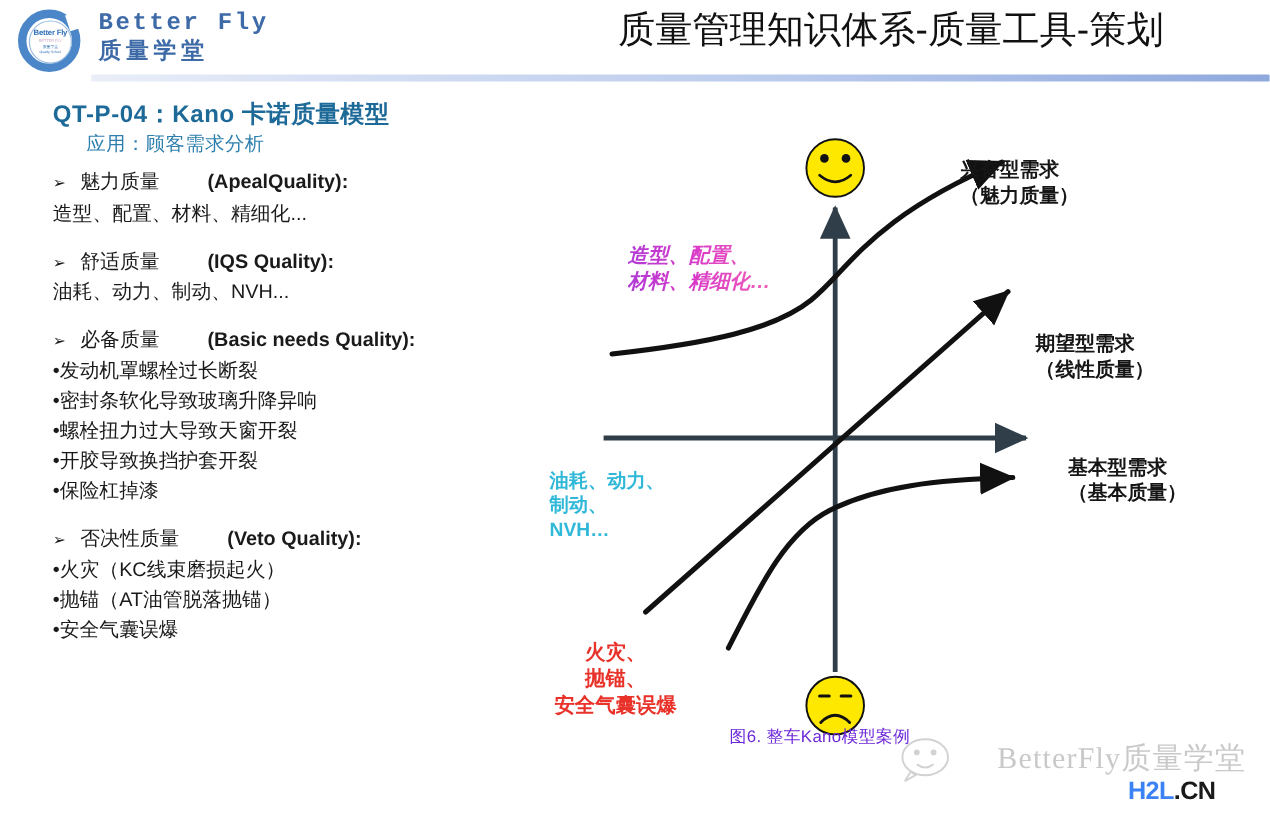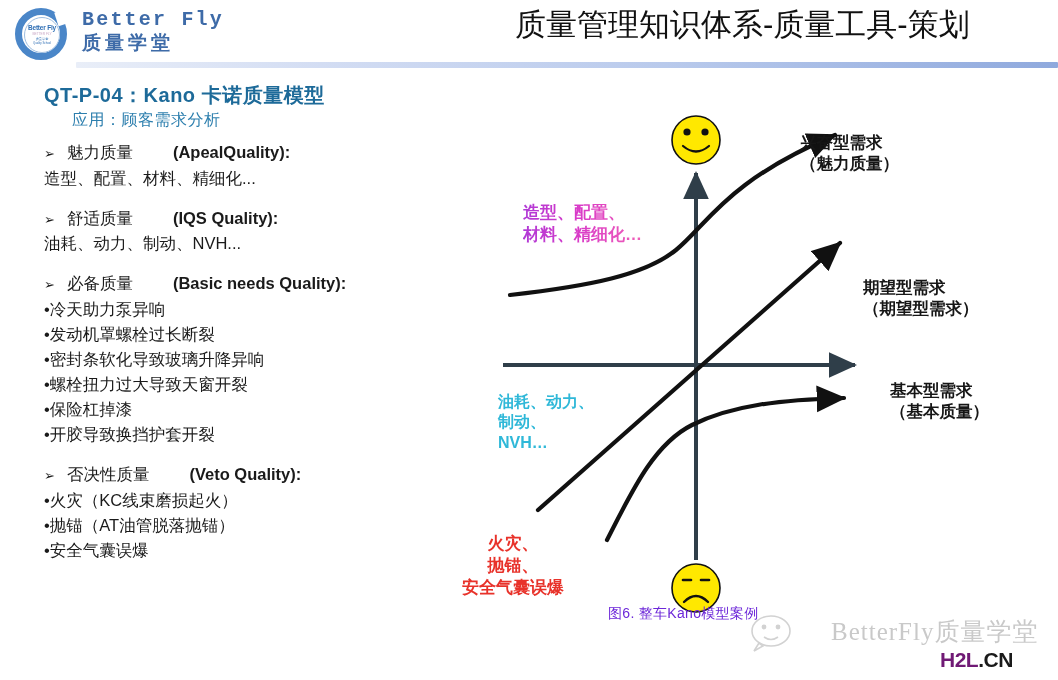--- a/index.html
+++ b/index.html
@@ -114,21 +114,21 @@
   
   .diagram { position: absolute; left: 440px; top: 110px; width: 618px; height: 540px; }
   .diagram svg { position: absolute; left: 0; top: 0; }
 
   .lbl { position: absolute; font-weight: bold; line-height: 1.28; white-space: nowrap; }
   .lbl-dark { color: #161616; font-size: 16.5px; }
   .lbl-magenta {
     font-size: 17px;
     background: linear-gradient(to right, #b03ad6 0%, #d83ac8 45%, #ef5fb8 100%);
     -webkit-background-clip: text; background-clip: text;
-    -webkit-text-fill-color: transparent; color: #d83ac8;
+    -webkit-text-fill-color: transparent; color: #d83ac8; font-style: italic;
   }
   .lbl-cyan { color: #2fb8d8; font-size: 16px; }
   .lbl-red { color: #e8322a; font-size: 17px; text-align: center; }
 
   .caption {
     position: absolute; left: 608px; top: 605px;
     font-size: 14px; color: #6d28d9;
     letter-spacing: 0.3px;
   }
 
@@ -148,21 +148,21 @@
   .wm-ghost {
     position: absolute; left: 0; top: 0;
     width: 54px; height: 40px;
   }
   .h2l {
     position: absolute; left: 940px; top: 648px;
     font-size: 21px; font-weight: bold;
     letter-spacing: -0.5px;
     font-family: "Liberation Sans", sans-serif;
   }
-  .h2l .o { color: #701a75; }
+  .h2l .o { color: #3b82f6; }
   .h2l .k { color: #1a1a1a; }
 </style>
 </head>
 <body>
 
 <div class="header">
 
   <div class="logo-mark">
     <div class="logo-ring"></div>
     <div class="logo-inner">
@@ -201,26 +201,25 @@
       <span class="arrow">➢</span><span>舒适质量</span><b>(IQS Quality):</b>
     </div>
     <div class="grp-line">油耗、动力、制动、NVH...</div>
   </div>
   <div class="spacer"></div>
 
   <div class="grp">
     <div class="grp-head">
       <span class="arrow">➢</span><span>必备质量</span><b>(Basic needs Quality):</b>
     </div>
-    <div class="grp-line">•冷天助力泵异响</div>
     <div class="grp-line">•发动机罩螺栓过长断裂</div>
     <div class="grp-line">•密封条软化导致玻璃升降异响</div>
     <div class="grp-line">•螺栓扭力过大导致天窗开裂</div>
+    <div class="grp-line">•开胶导致换挡护套开裂</div>
     <div class="grp-line">•保险杠掉漆</div>
-    <div class="grp-line">•开胶导致换挡护套开裂</div>
   </div>
   <div class="spacer"></div>
 
   <div class="grp">
     <div class="grp-head">
       <span class="arrow">➢</span><span>否决性质量</span><b>(Veto Quality):</b>
     </div>
     <div class="grp-line">•火灾（KC线束磨损起火）</div>
     <div class="grp-line">•抛锚（AT油管脱落抛锚）</div>
     <div class="grp-line">•安全气囊误爆</div>
@@ -265,34 +264,34 @@
     </g>
   </svg>
 
   <div class="lbl lbl-dark" style="left:336px; top:22px;margin-left:24px;">
     <div>兴奋型需求</div>
     <div>（魅力质量）</div>
   </div>
 
   <div class="lbl lbl-dark" style="left:423px; top:119px;margin-top:48px;">
     <div>期望型需求</div>
-    <div>（期望型需求）</div>
+    <div>（线性质量）</div>
   </div>
 
   <div class="lbl lbl-dark" style="left:450px; top:270px;">
     <div>基本型需求</div>
     <div>（基本质量）</div>
   </div>
 
   <div class="lbl lbl-magenta" style="left:83px; top:92px;">
     <div>造型、配置、</div>
     <div>材料、精细化…</div>
   </div>
 
-  <div class="lbl lbl-cyan" style="left:18px; top:282px;margin-left:40px;">
+  <div class="lbl lbl-cyan" style="left:18px; top:282px;">
     <div>油耗、动力、</div>
     <div>制动、</div>
     <div>NVH…</div>
   </div>
 
   <div class="lbl lbl-red" style="left:22px; top:423px;">
     <div>火灾、</div>
     <div>抛锚、</div>
     <div>安全气囊误爆</div>
   </div>

